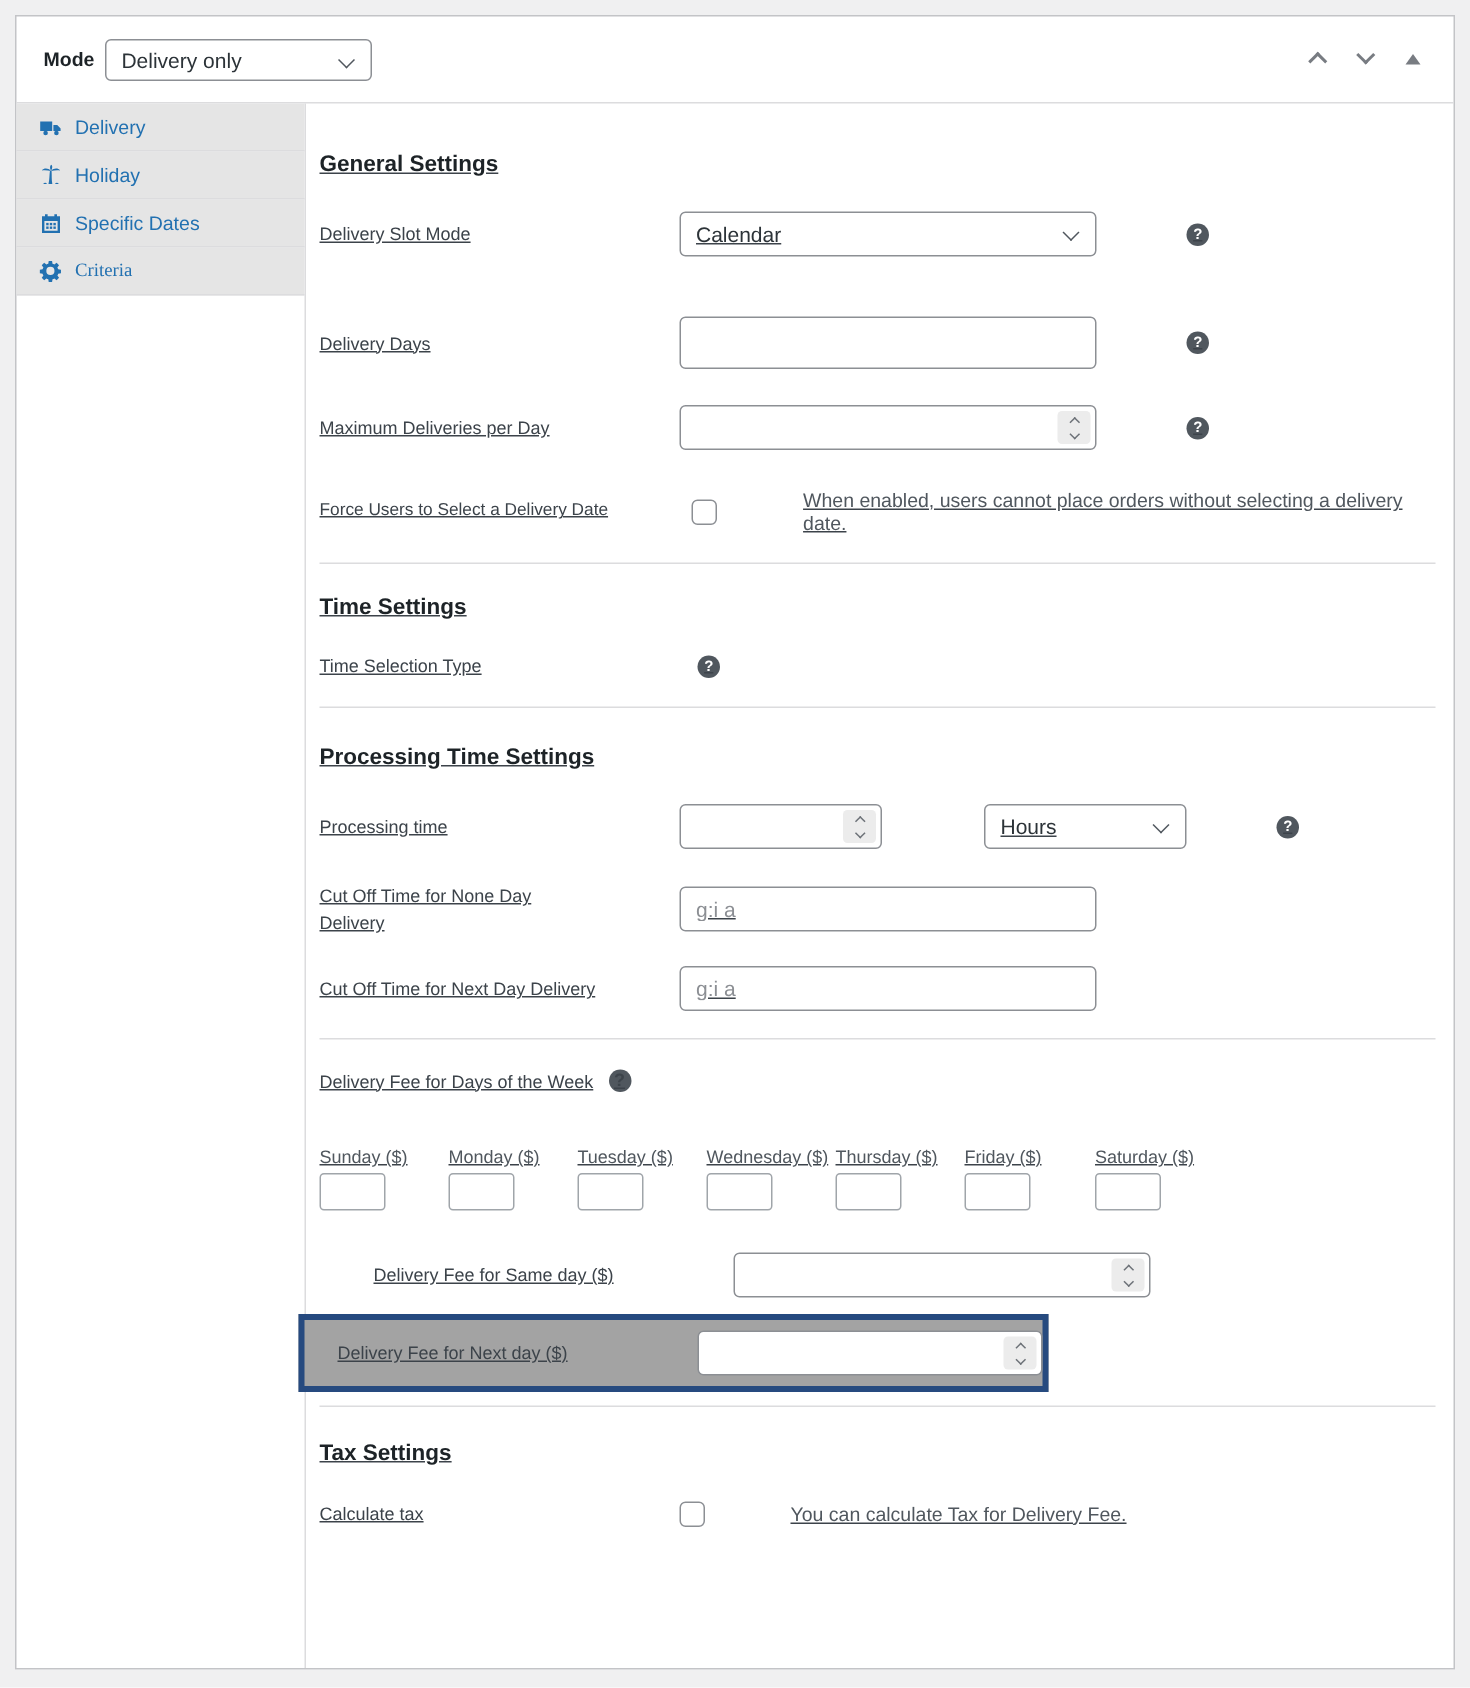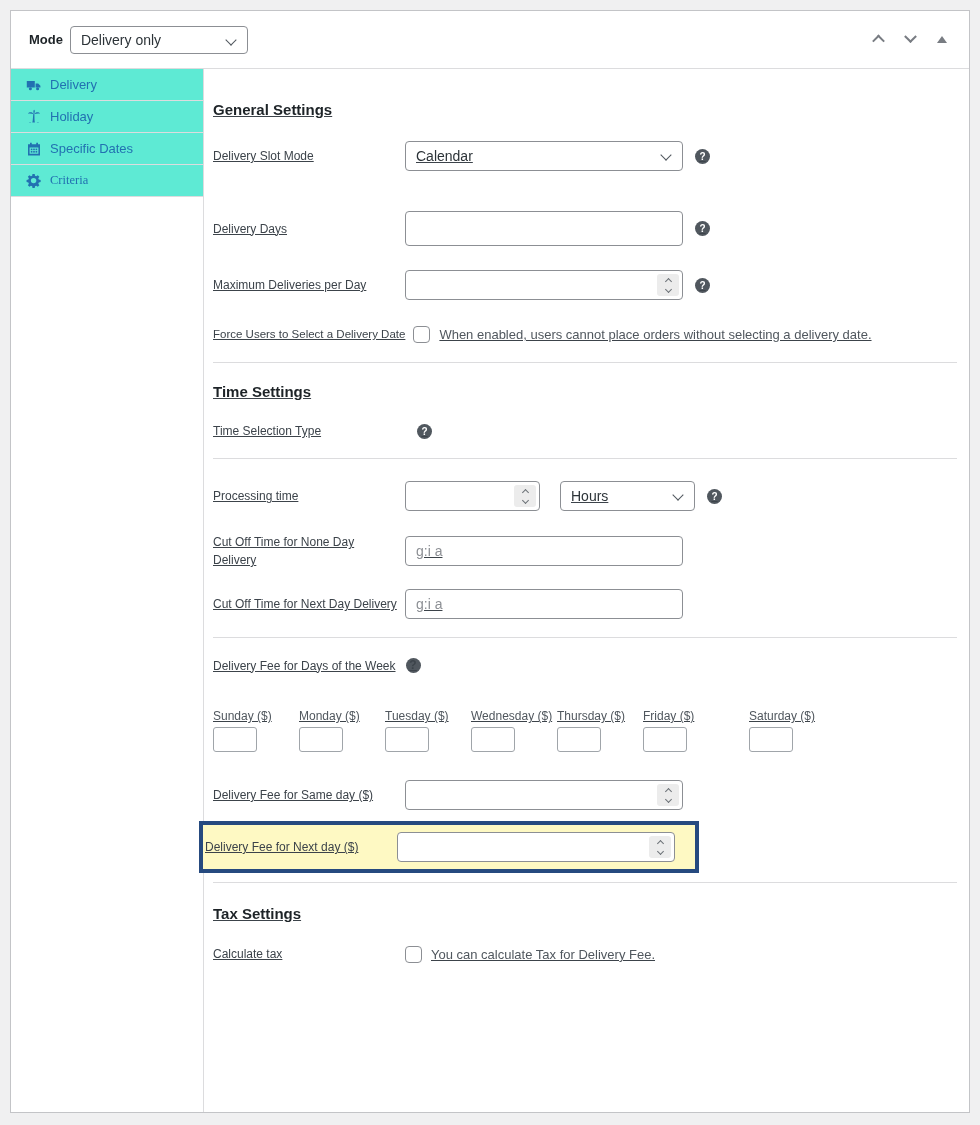--- a/index.html
+++ b/index.html
@@ -50,30 +50,30 @@
   .chev-up { transform: rotate(45deg) translate(1px,1px); }
   .chev-down { transform: rotate(225deg) translate(2px,2px); }
   .tri-up { width: 0; height: 0; border-left: 5px solid transparent; border-right: 5px solid transparent; border-bottom: 7px solid #787c82; }
   
   .panel-body { display: flex; flex: 1 1 auto; min-height: 0; }
   .sidebar { flex: 0 0 193px; border-right: 1px solid #dcdcde; }
   .tab {
     height: 32px; display: flex; align-items: center;
     padding: 0 0 0 15px; gap: 8px;
     border-bottom: 1px solid #dcdcde;
-    background: #5eead4; cursor: pointer;
+    background: #e5e5e5; cursor: pointer;
   }
   .tab .tab-label { font-size: 13px; color: #2271b1; }
   .tab .tab-label.serif { font-family: "Liberation Serif", serif; font-size: 12.5px; }
   .tab svg { width: 16px; height: 16px; fill: #2271b1; flex: 0 0 16px; }
   
   .content { flex: 1 1 auto; padding: 0 12px 0 9px; text-decoration: underline; }
   h2.section-title { font-size: 15px; font-weight: 700; color: #1d2327; line-height: 18px; }
   .divider { height: 1px; background: #dcdcde; }
-  .row { display: flex; align-items: center; }
+  .row { display: flex; align-items: center; gap: 48px; }
   .label-col { flex: 0 0 192px; font-size: 12px; color: #3c434a; padding-right: 8px; line-height: 1.5; }
   .label-col.two-line { line-height: 24px; }
   .req { color: #d63638; }
   .ctl-select { width: 278px; }
   .text-input, .num-wrap input {
     height: 30px; border: 1px solid #8c8f94; border-radius: 4px;
     font-family: "Liberation Sans", sans-serif;
     font-size: 14px; color: #2c3338; padding: 0 10px; background: #fff; outline: none;
   }
   .text-input { width: 278px; }
@@ -100,36 +100,36 @@
   .help::after { content: "?"; }
   input[type="checkbox"] {
     appearance: none; -webkit-appearance: none;
     width: 17px; height: 17px; border: 1px solid #8c8f94; border-radius: 4px;
     background: #fff; cursor: pointer; flex: 0 0 17px;
   }
   .chk-text { font-size: 13px; color: #50575e; margin-left: 9px; }
   
   .fee-days { display: flex; }
   .fee-day { width: 86px; }
-  .fee-day:last-child { width: 90px; margin-left: 20px; }
+  .fee-day:last-child { width: 90px; margin-left: 1px; }
   .fee-day .day-label { font-size: 12px; color: #50575e; white-space: nowrap; margin-bottom: 4px; display: block; }
   .fee-day input {
     width: 44px; height: 25px; border: 1px solid #a0a5aa; border-radius: 3px;
     font-family: "Liberation Sans", sans-serif; font-size: 13px; padding: 0 6px; outline: none;
   }
   .highlight-box {
     border: 4px solid #264a7f;
     width: 500px;
     margin-left: -14px;
-    padding: 7px 0 7px 2px;
-    position: relative; z-index: 2; background: #fef9c3;
+    padding: 7px 0 7px 22px;
+    position: relative; z-index: 2; background: #a3a3a3;
   }
   
   .mt40 { margin-top: 40px; } .mt36 { margin-top: 36px; } .mt32 { margin-top: 32px; }
-  .mt28 { margin-top: 28px; } .mt26 { margin-top: 26px; } .mt24 { margin-top: 24px; }
+  .mt28 { margin-top: 28px; margin-left: 36px; } .mt26 { margin-top: 26px; } .mt24 { margin-top: 24px; }
   .mt22 { margin-top: 22px; } .mt21 { margin-top: 21px; } .mt20 { margin-top: 20px; }
   .mt19 { margin-top: 19px; } .mt18 { margin-top: 18px; } .mt11 { margin-top: 11px; }
   .mt9 { margin-top: 9px; }
   .nowrap { white-space: nowrap; font-size: 11.5px; }
   .fee-head { display: flex; align-items: center; }
   .fee-head .help { margin-left: 10px; }
   .fee-head span { font-size: 12px; color: #3c434a; }
 </style>
 </head>
 <body>
@@ -240,20 +240,21 @@
 
         <h2 class="section-title mt20">Time Settings</h2>
 
         <div class="row mt21">
           <span class="label-col">Time Selection Type</span>
           <span class="help"></span>
         </div>
 
         <div class="divider mt18"></div>
 
+        <h2 class="section-title mt24">Processing Time Settings</h2>
 
         <div class="row mt22">
           <span class="label-col">Processing time</span>
           <div class="num-wrap narrow">
             <input type="text" value="" style="">
             <span class="spinner">
                 <span class="sp-up"></span>
                 <span class="sp-dn"></span>
               </span>
           </div>

